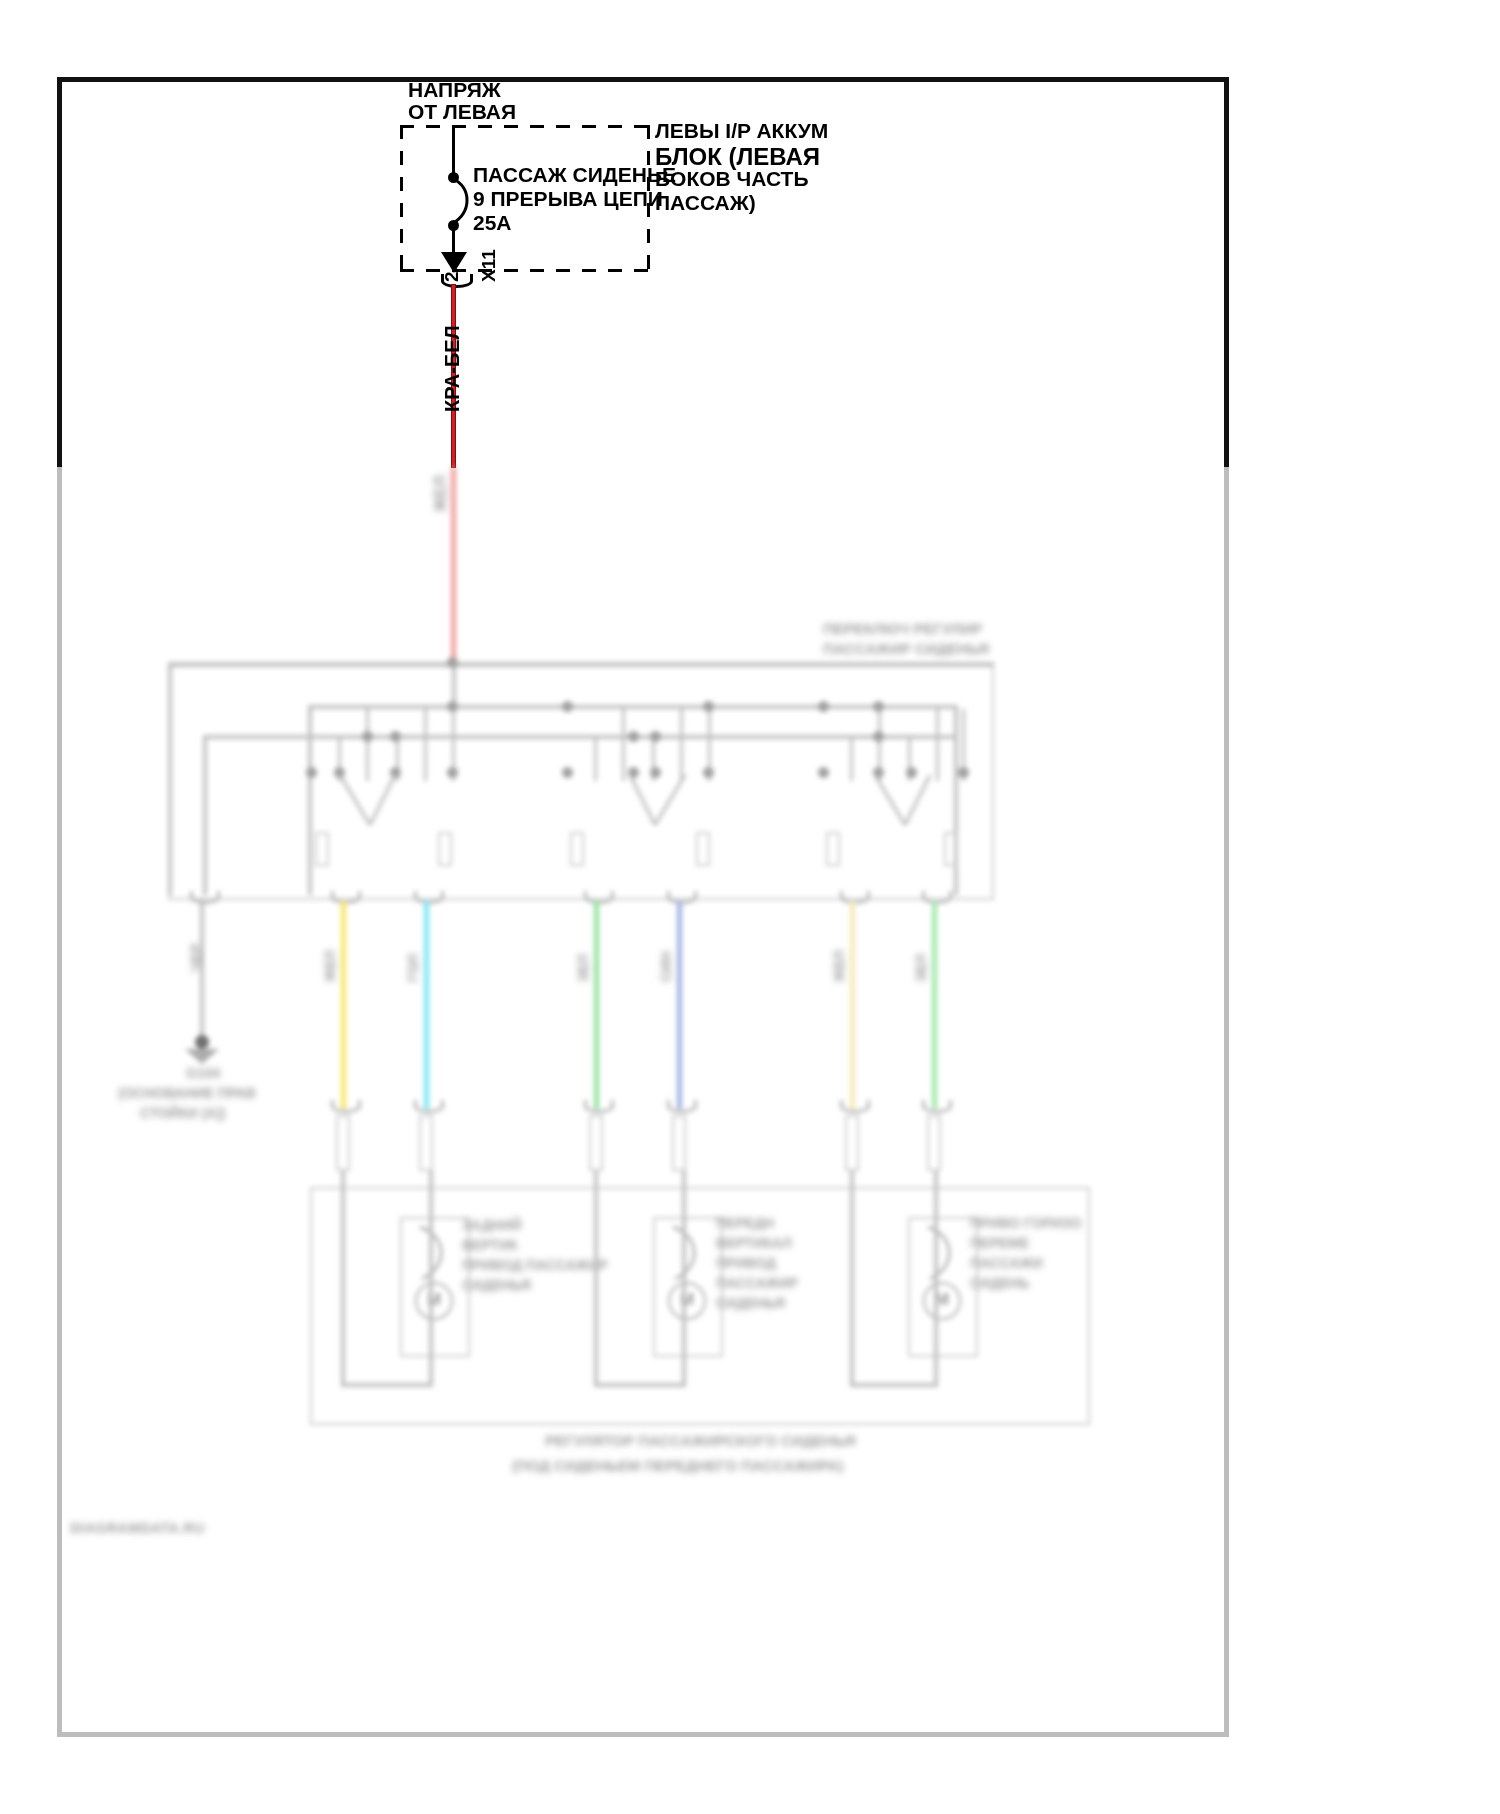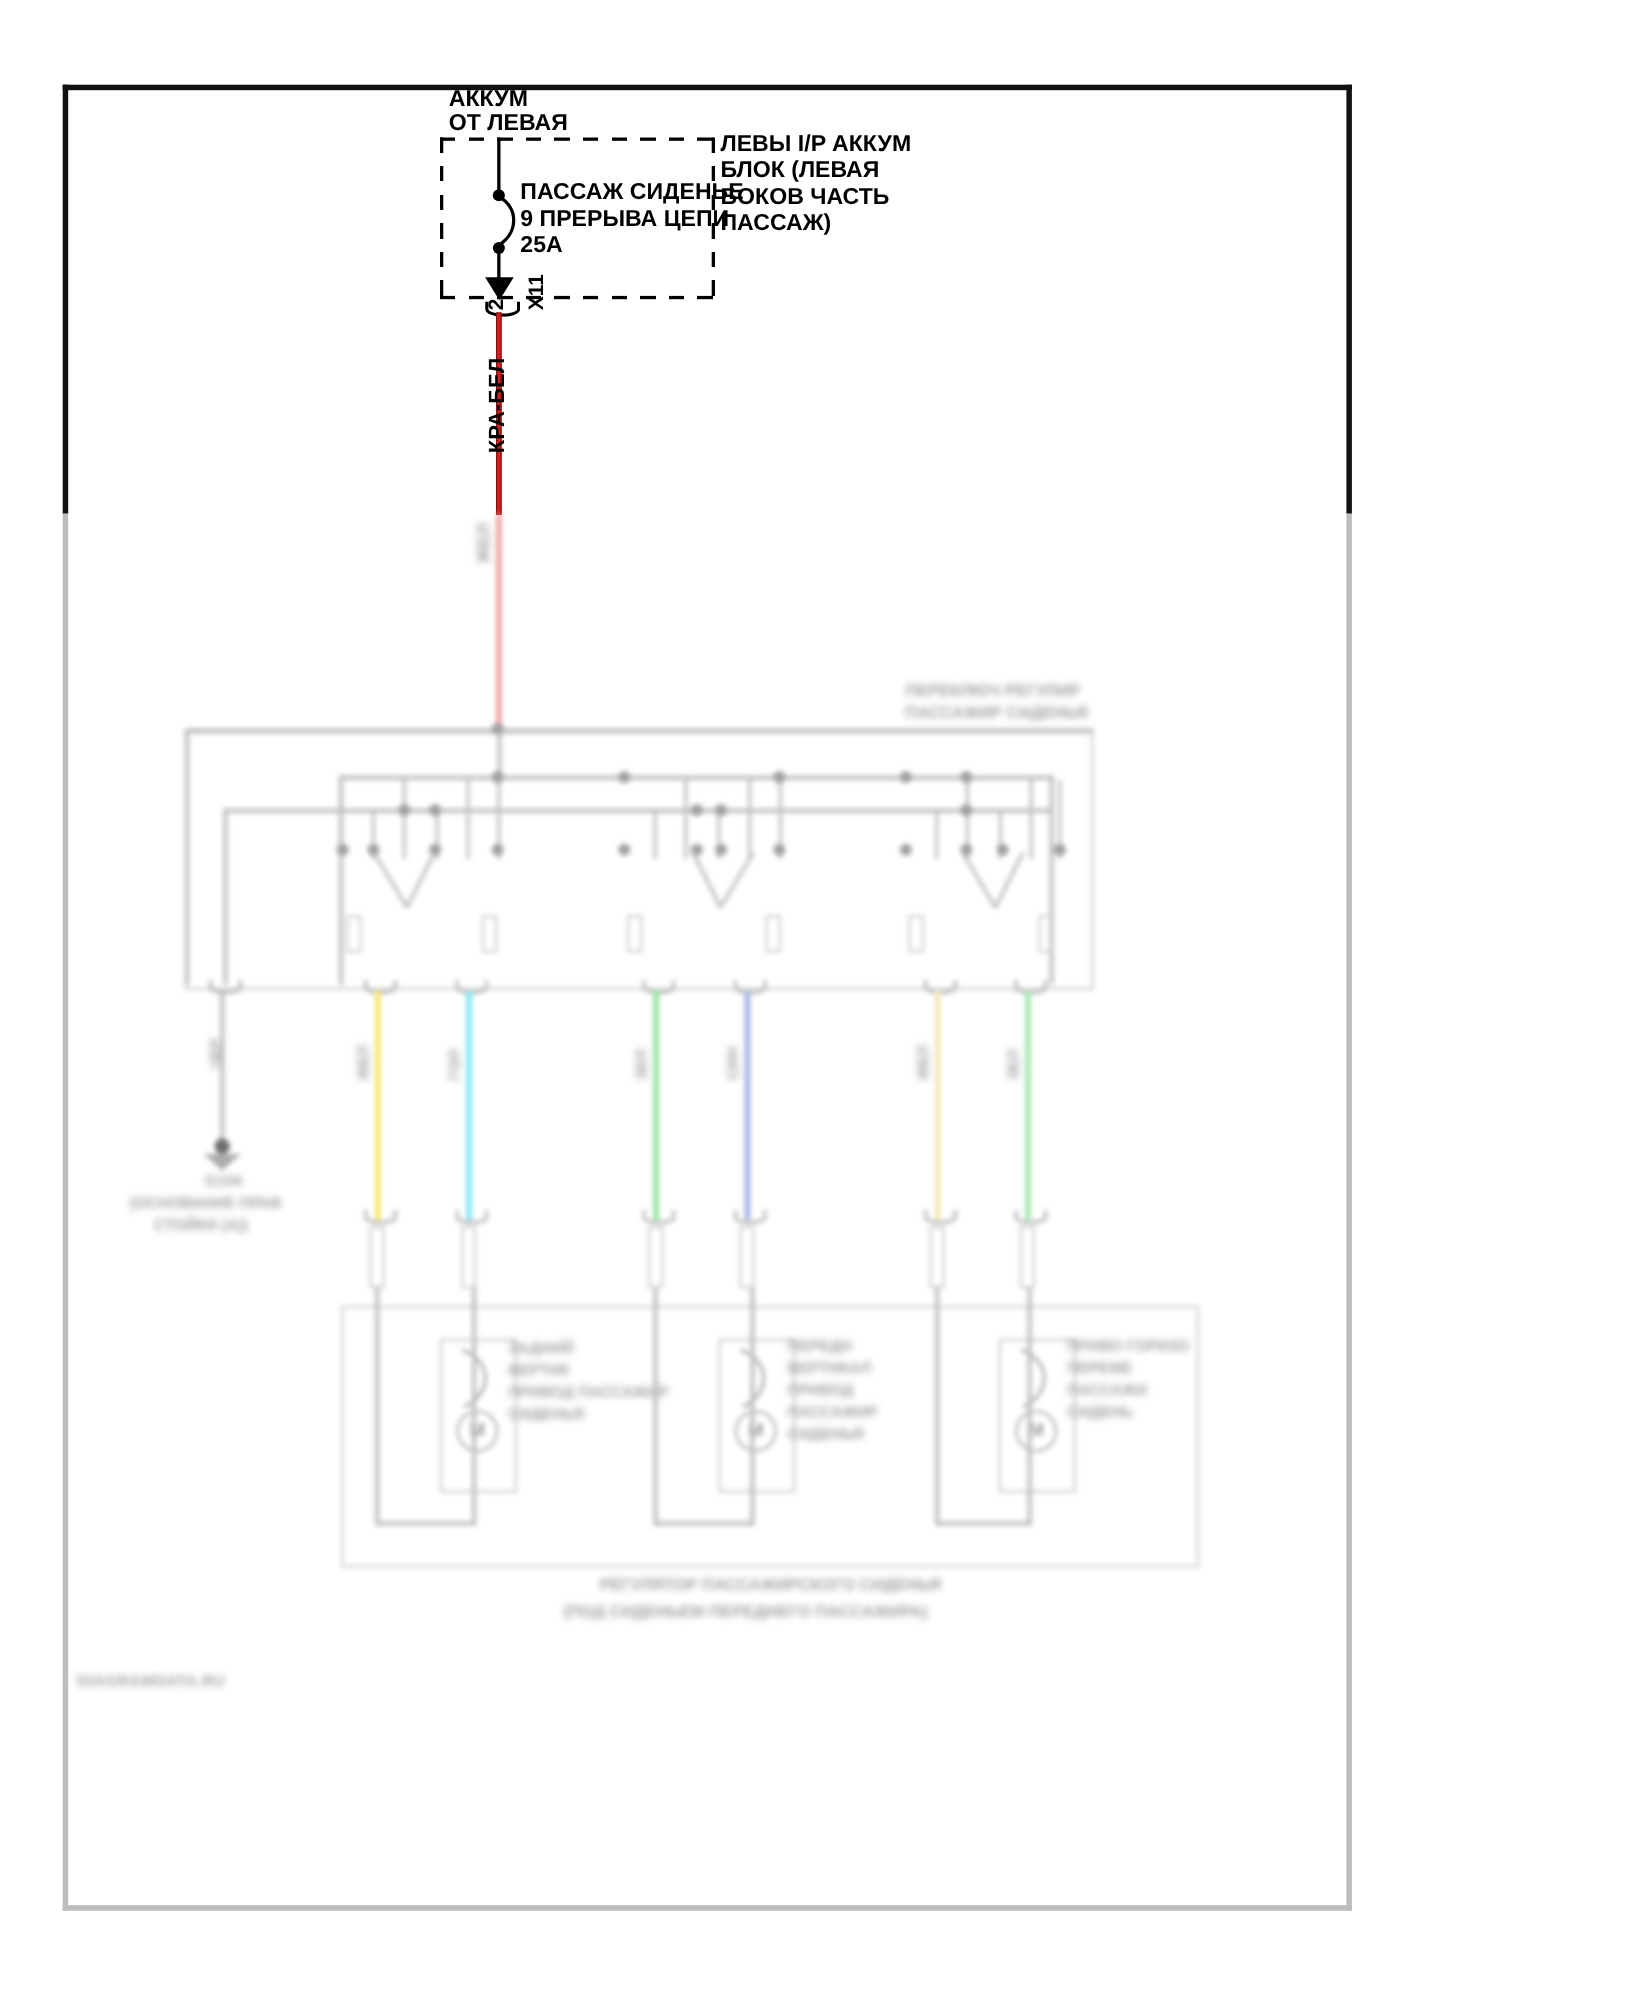--- a/index.html
+++ b/index.html
@@ -55,39 +55,39 @@
        border-right:17px solid transparent;border-top:15px solid #9e9e9e;}
 </style>
 </head>
 <body>
 
 <div id="page">
 
   <div class="frame-top"></div>
   <div class="frame-bot"></div>
 
-  <div class="txt" style="left:408px;top:78px;font-size:21px;">АККУМ</div>
+  <div class="txt" style="left:408px;top:78px;font-size:21px;">НАПРЯЖ</div>
   <div class="txt" style="left:408px;top:100px;font-size:21px;">ОТ ЛЕВАЯ</div>
 
   <div class="dashbox"></div>
 
   <div class="ln" style="left:452px;top:125px;width:3px;height:52px;"></div>
 
   <div class="dot" style="left:448px;top:172px;"></div>
   <svg class="fuse" width="40" height="60" viewBox="0 0 40 60">
     <path d="M6 6 C 26 16, 26 40, 6 52" stroke="#000" stroke-width="3" fill="none"></path>
   </svg>
   <div class="dot" style="left:448px;top:220px;"></div>
 
   <div class="txt" style="left:473px;top:163px;font-size:21px;">ПАССАЖ СИДЕНЬЕ</div>
   <div class="txt" style="left:473px;top:187px;font-size:21px;">9 ПРЕРЫВА ЦЕПИ</div>
   <div class="txt" style="left:473px;top:211px;font-size:21px;">25А</div>
 
   <div class="txt" style="left:655px;top:119px;font-size:21px;">ЛЕВЫ I/P АККУМ</div>
-  <div class="txt" style="left:655px;top:143px;font-size:21px;">БЛОК (ЛЕВАЯ</div>
+  <div class="txt" style="left:655px;top:143px;font-size:24px;">БЛОК (ЛЕВАЯ</div>
   <div class="txt" style="left:655px;top:167px;font-size:21px;">БОКОВ ЧАСТЬ</div>
   <div class="txt" style="left:655px;top:191px;font-size:21px;">ПАССАЖ)</div>
 
   <div class="ln" style="left:452px;top:226px;width:3px;height:33px;"></div>
   <div class="arrow" style="left:441px;top:252px;"></div>
 
   <div class="cup" style="left:441px;top:274px;width:26px;height:11px;"></div>
 
   <div class="txt vert" style="left:441px;top:282px;font-size:19px;
        transform:rotate(-90deg);">2</div>

